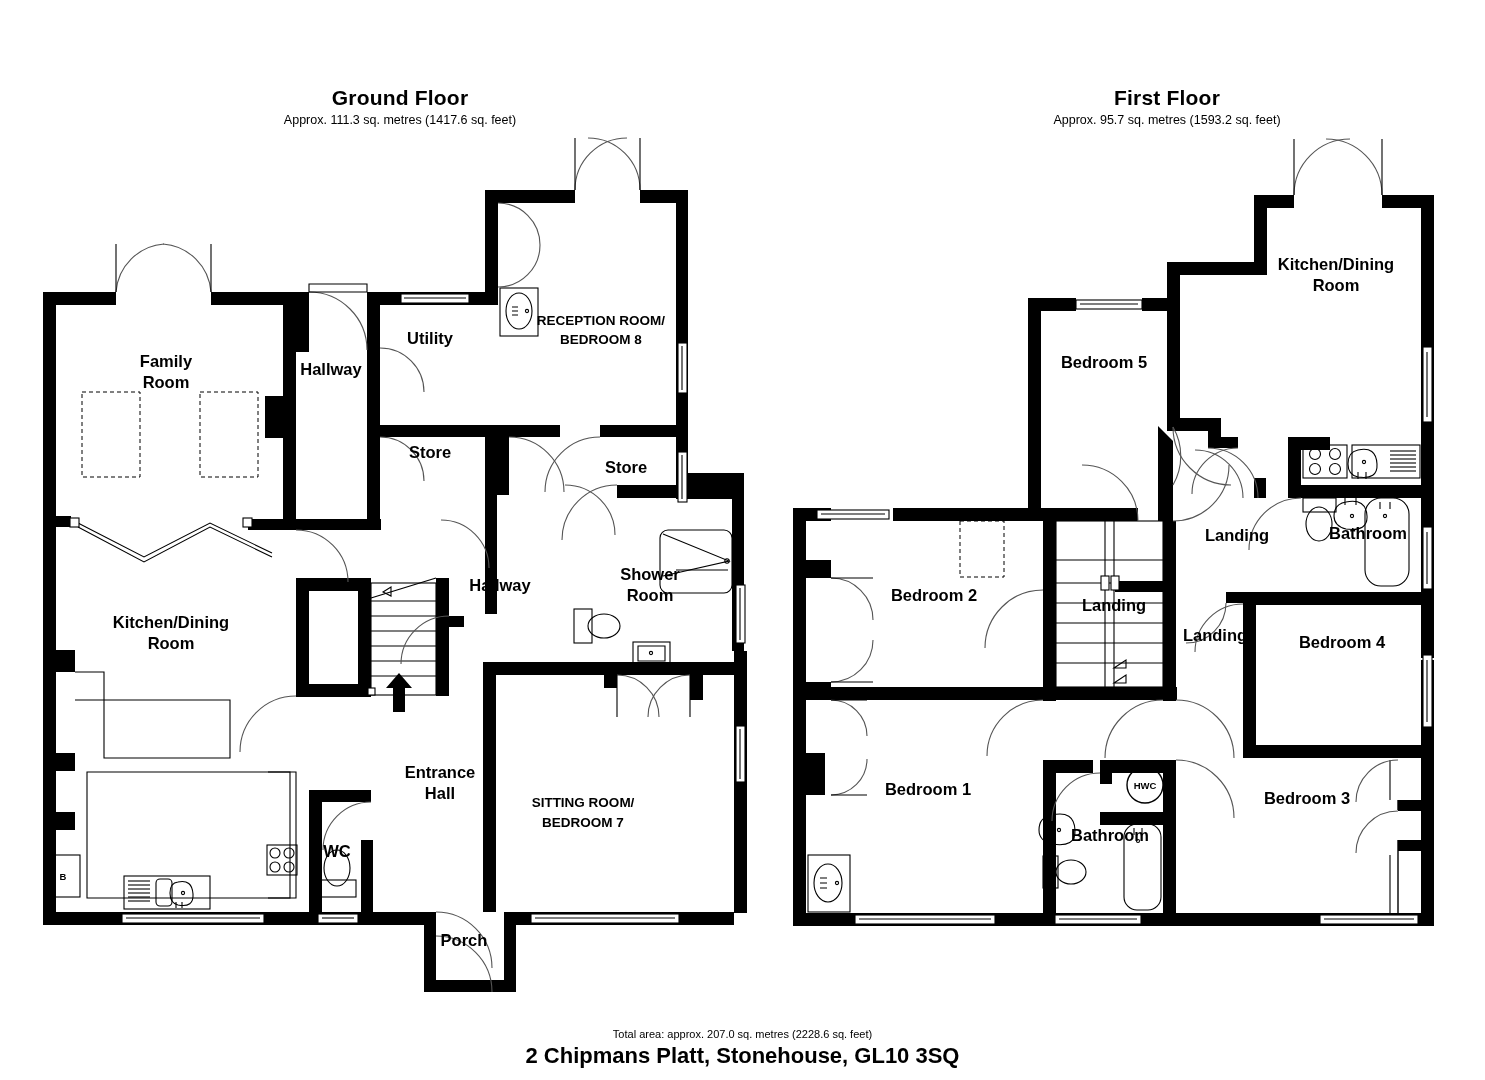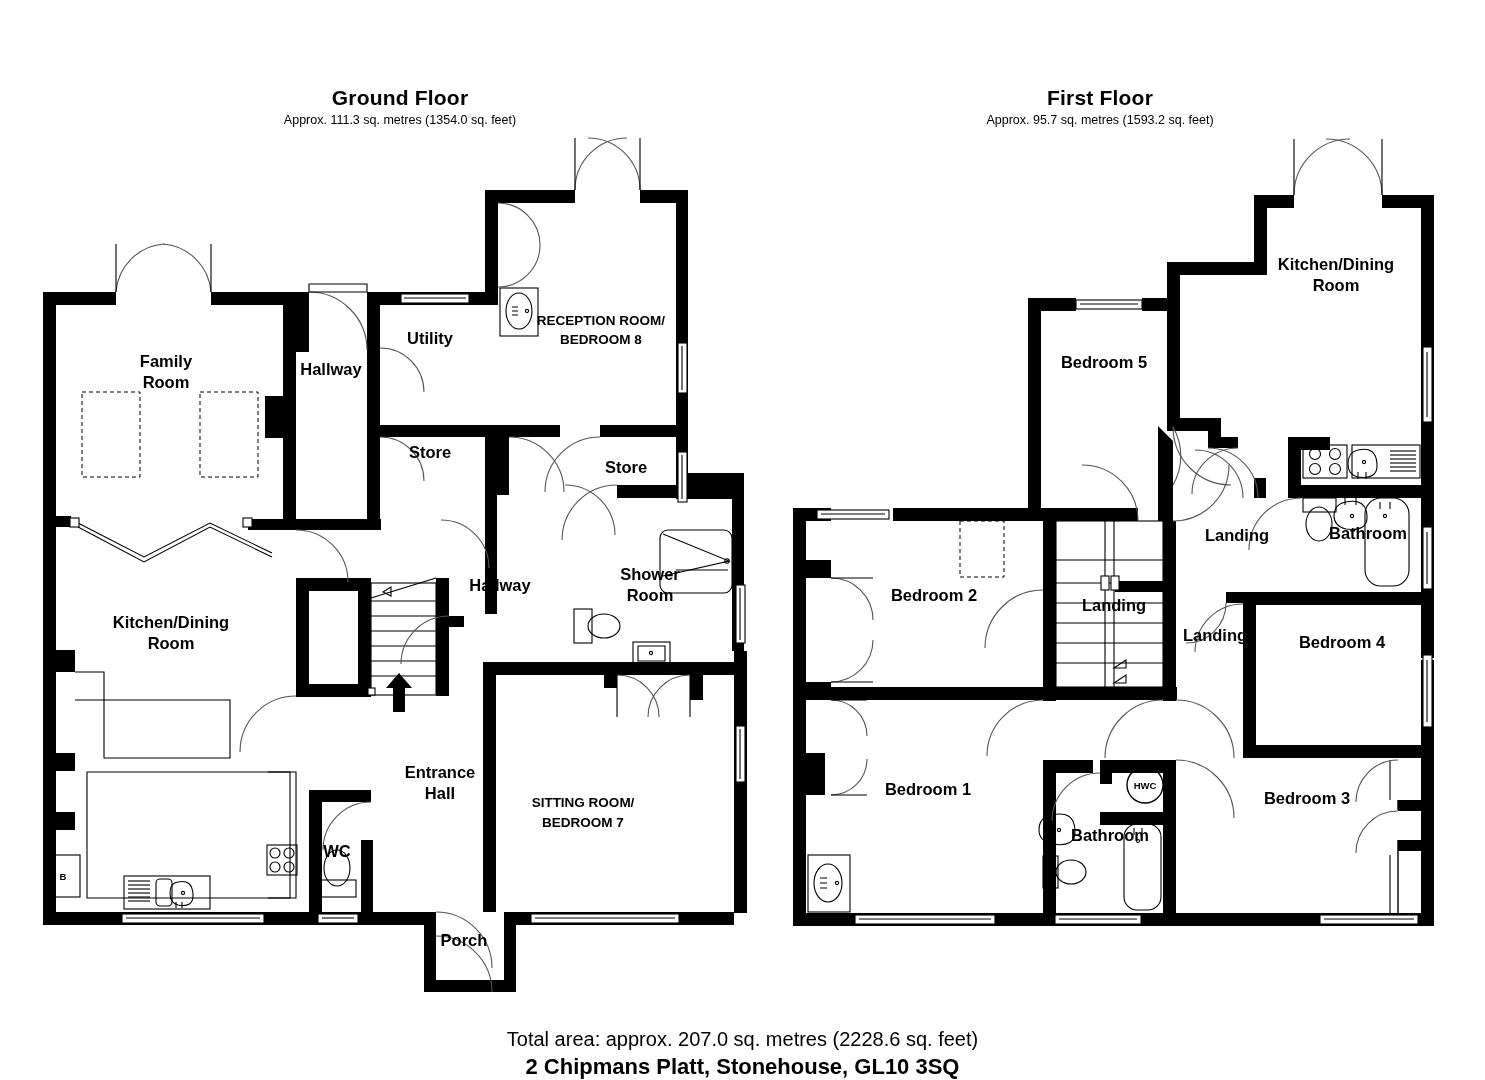--- a/index.html
+++ b/index.html
@@ -2,44 +2,44 @@
 <html><head>
 <meta charset="utf-8">
 <style>
   html,body{margin:0;padding:0;background:#ffffff;}
   body{width:1485px;height:1080px;font-family:"Liberation Sans",sans-serif;color:#000;position:relative;overflow:hidden;}
   #stage{position:relative;width:1485px;height:1080px;}
   .floor-title{position:absolute;text-align:center;width:400px;}
   .floor-title .t{font-size:21px;font-weight:bold;letter-spacing:.2px;line-height:1.15;}
   .floor-title .s{font-size:12.5px;font-weight:normal;margin-top:3px;}
   #gf-title{left:200px;top:86px;}
-  #ff-title{left:900px;top:86px;}
+  #ff-title{left:967px;top:86px;}
   #footer{position:absolute;left:0;right:0;top:1028px;text-align:center;}
-  #footer .total{font-size:20px;}
+  #footer .total{font-size:11px;}
   #footer .addr{font-size:22px;font-weight:bold;margin-top:3px;}
   svg{position:absolute;left:0;top:0;}
   .lbl{font-family:"Liberation Sans",sans-serif;font-weight:bold;fill:#000;text-anchor:middle;}
   .lbl-16{font-size:16.5px;}
   .lbl-13{font-size:13.5px;}
   .lbl-9{font-size:9.5px;}
   .w{fill:#000;}
   .thin{fill:none;stroke:#000;stroke-width:1.1;}
   .thin2{fill:none;stroke:#000;stroke-width:1.4;}
   .dash{fill:none;stroke:#000;stroke-width:1;stroke-dasharray:4 3;}
   .swing{fill:none;stroke:#555;stroke-width:1.1;}
   .winfill{fill:#ffffff;stroke:#000;stroke-width:1.1;}
 </style>
 </head>
 <body>
 
 <div id="stage">
 
   <div class="floor-title" id="gf-title">
     <div class="t">Ground Floor</div>
-    <div class="s">Approx. 111.3 sq. metres (1354.0 sq. feet)</div>
+    <div class="s">Approx. 111.3 sq. metres (1417.6 sq. feet)</div>
   </div>
 
   <div class="floor-title" id="ff-title">
     <div class="t">First Floor</div>
     <div class="s">Approx. 95.7 sq. metres (1593.2 sq. feet)</div>
   </div>
 
   <svg id="gf-svg" width="1485" height="1080" viewBox="0 0 1485 1080">
     <g>
 

